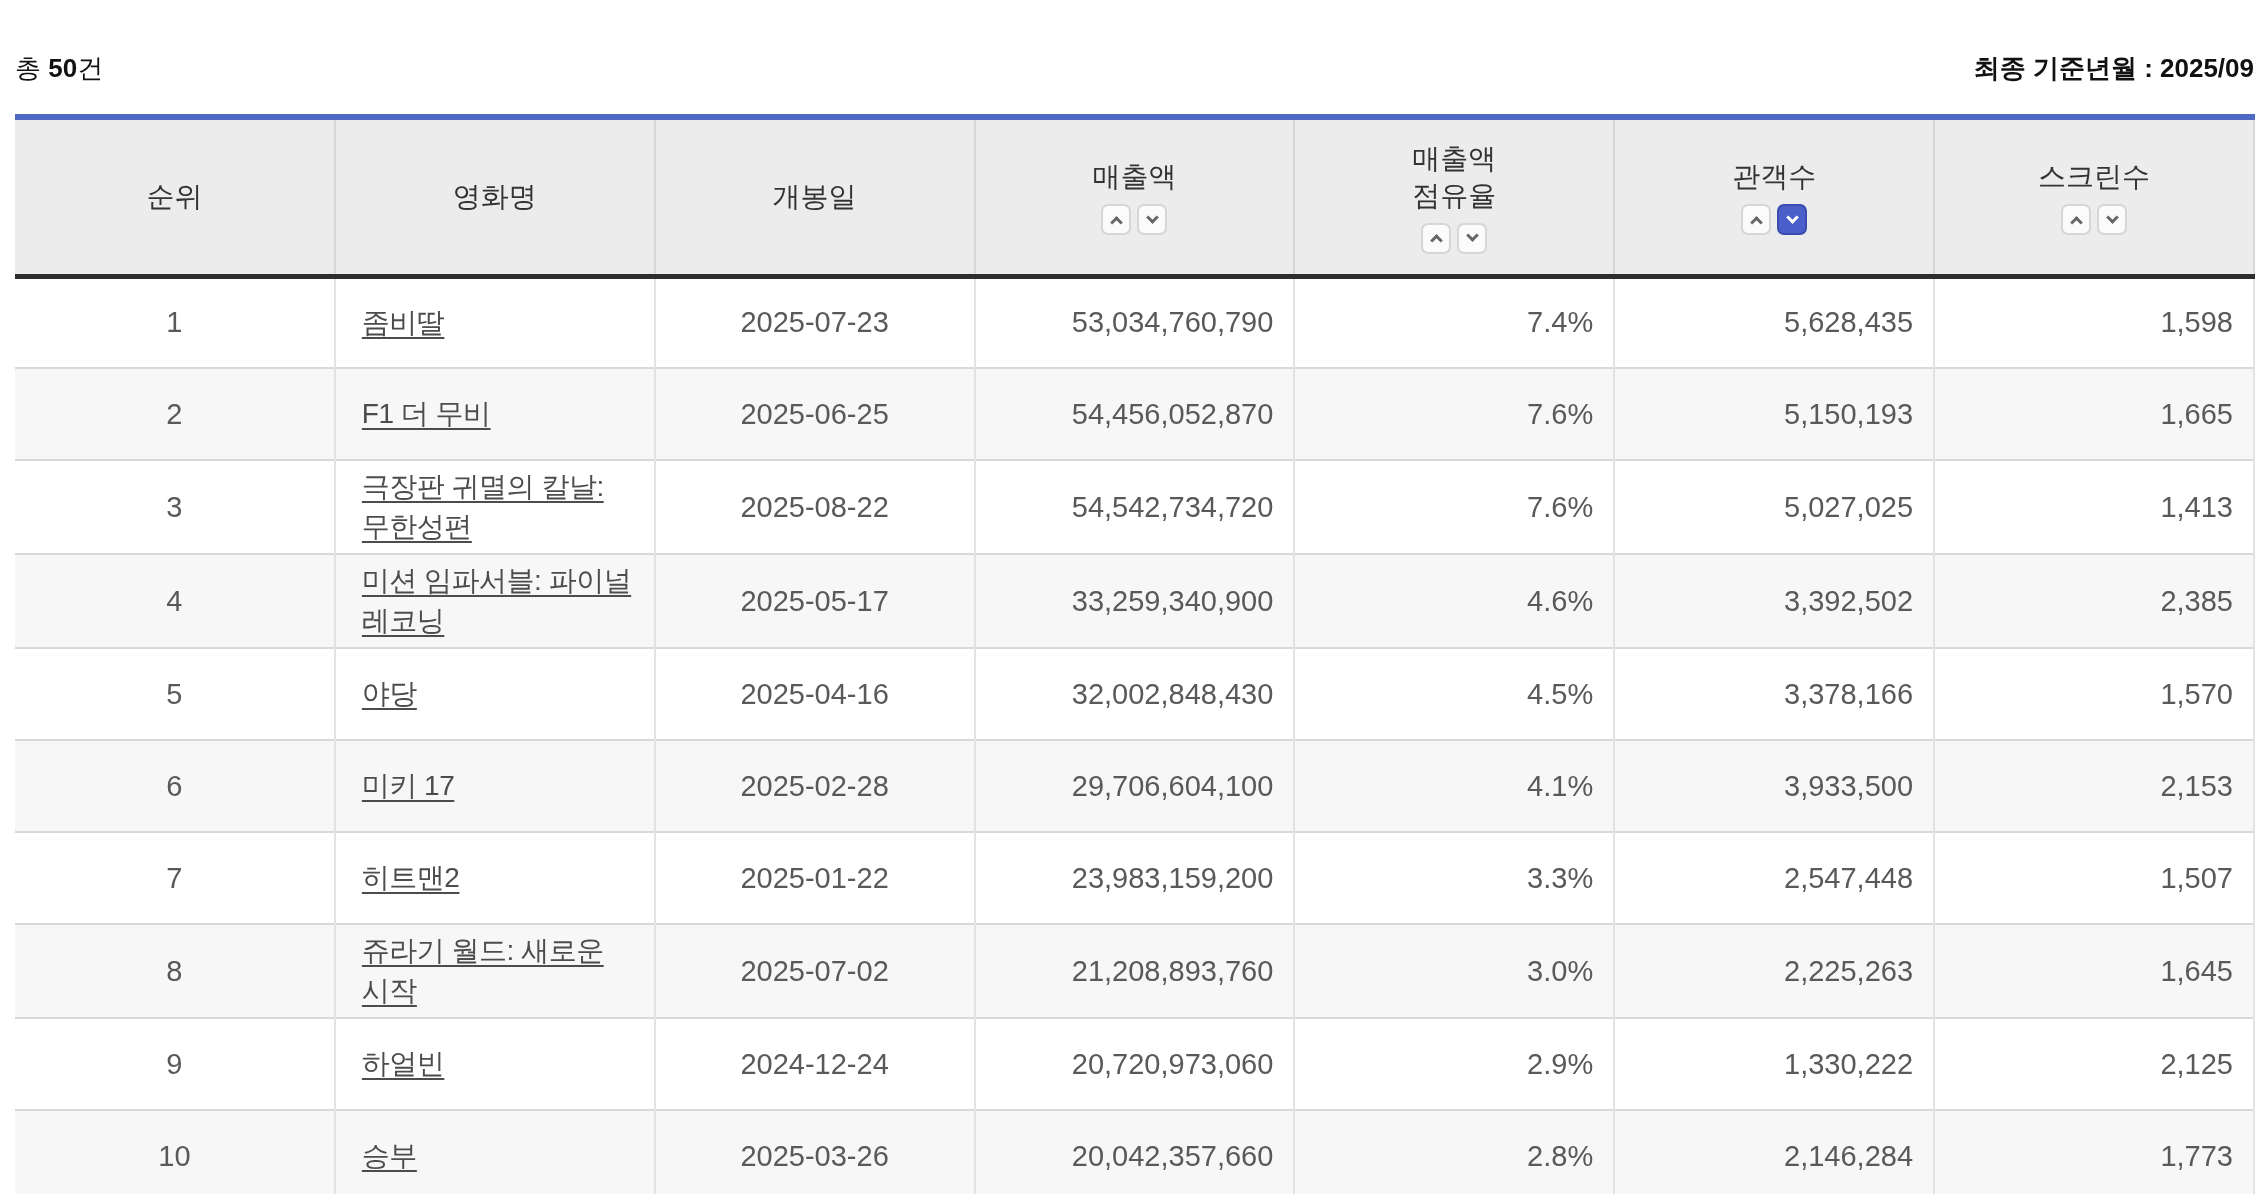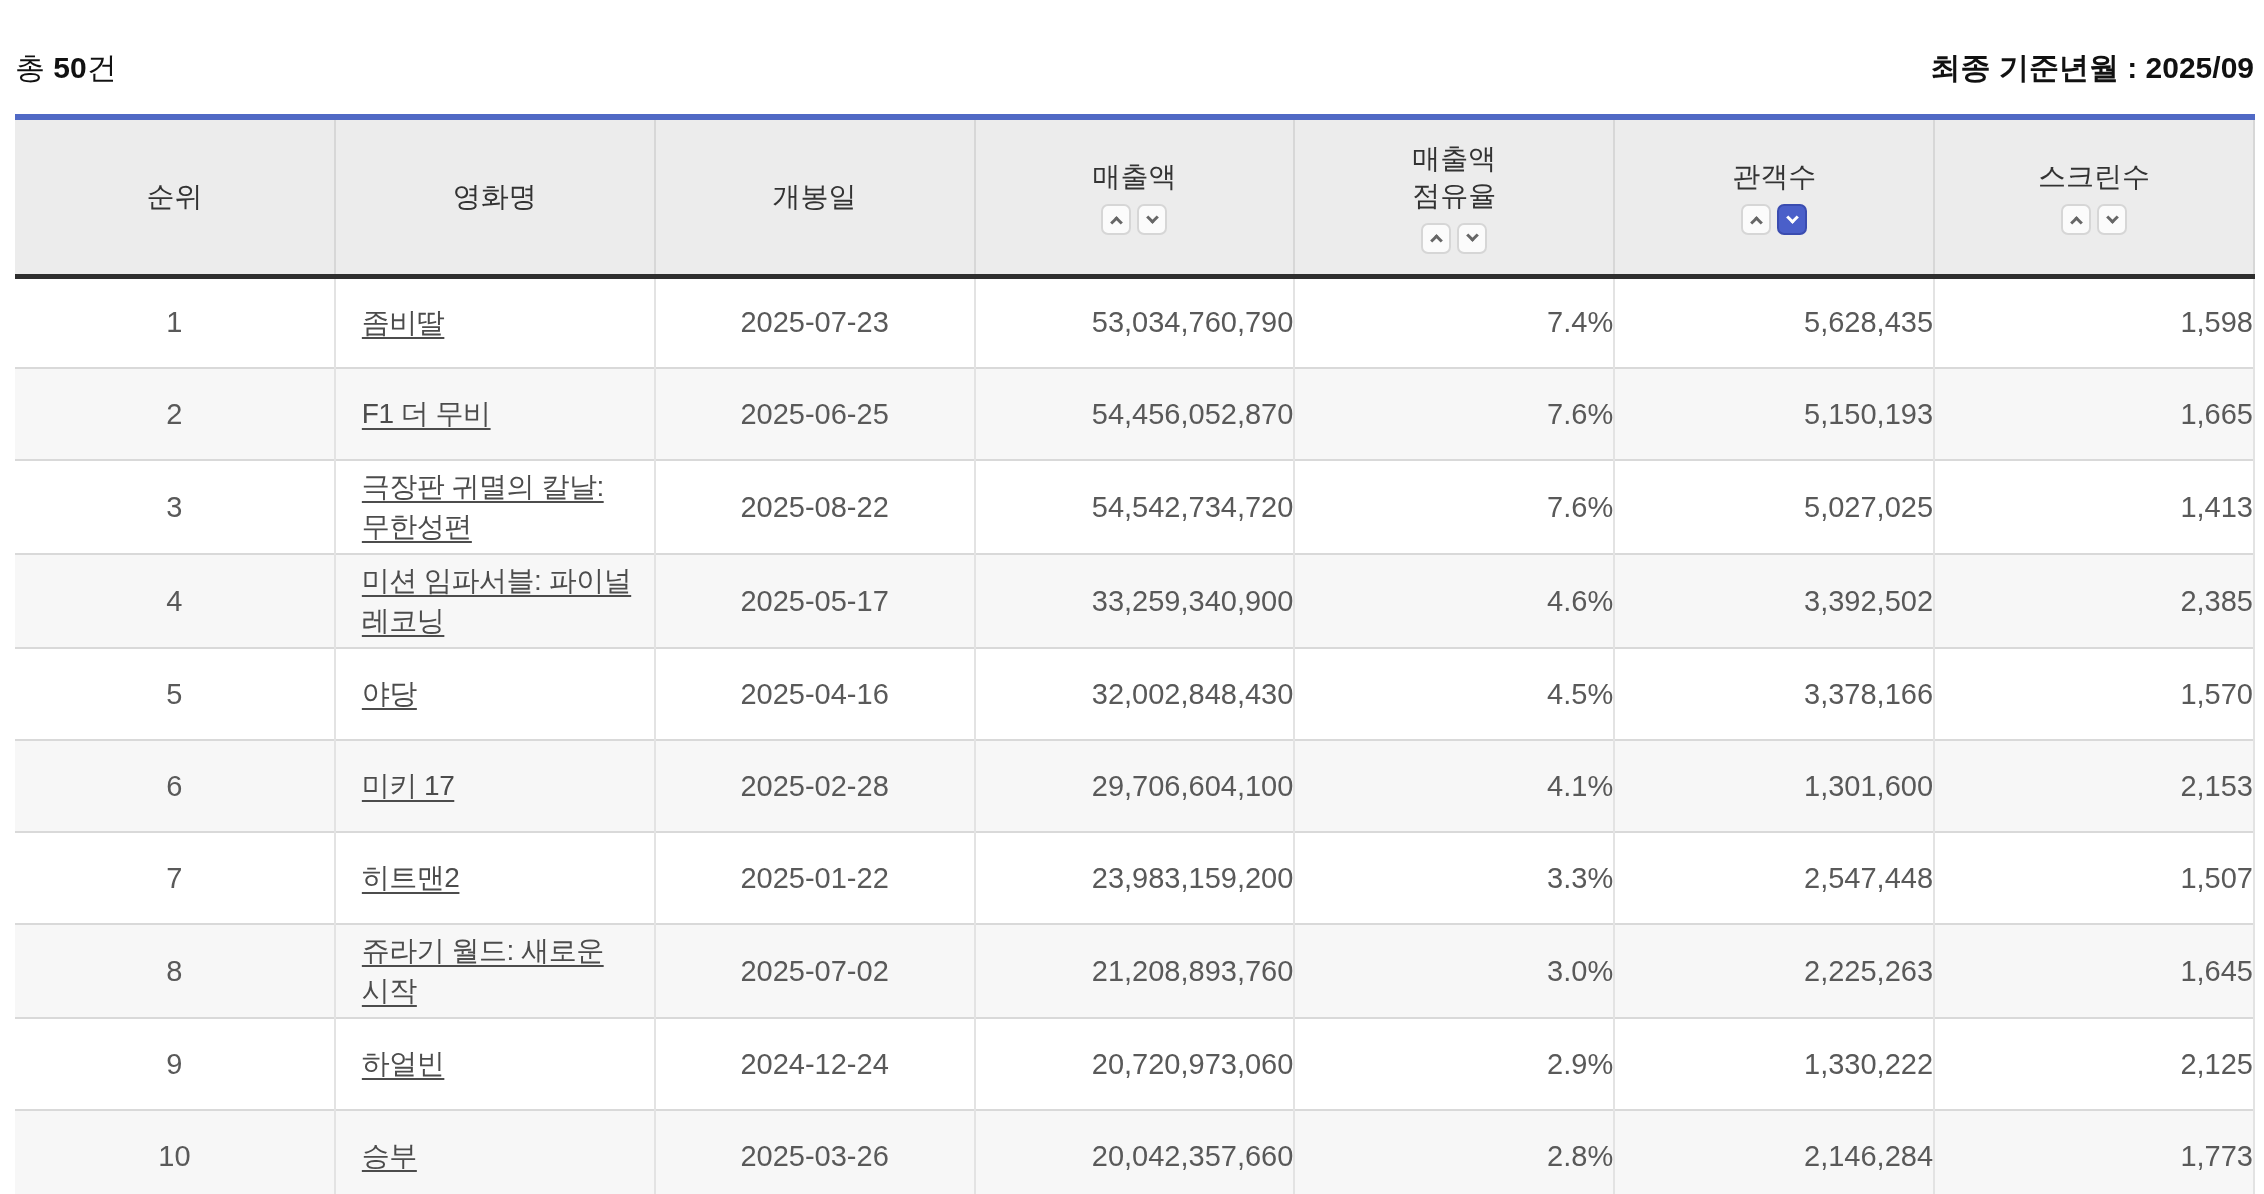--- a/index.html
+++ b/index.html
@@ -12,21 +12,21 @@
     --row-border:#d9d9d9;
   }
   *{box-sizing:border-box;}
   html,body{margin:0;padding:0;}
   body{
     width:2264px;height:1194px;overflow:hidden;background:#fff;
     font-family:"Liberation Sans", sans-serif;color:#333;
   }
   .topbar{
     display:flex;justify-content:space-between;align-items:baseline;
-    margin:48px 10px 0 15px;font-size:30px;color:#111;line-height:40px;
+    margin:48px 10px 0 15px;font-size:26px;color:#111;line-height:40px;
   }
   .total-label b{font-weight:700;}
   .ref-label{font-weight:700;}
   table.boxoffice{
     width:calc(100% - 24px);
     margin:26px 9px 0 15px;
     border-collapse:collapse;
     table-layout:fixed;
     border-top:6px solid var(--accent-blue);
   }
@@ -57,21 +57,21 @@
   .chev.down{transform:rotate(45deg);margin-bottom:5px;}
   .sort-btn.active .chev{border-color:#fff;}
   tbody tr{height:92px;border-bottom:2px solid var(--row-border);}
   tbody tr:nth-child(even){background:var(--row-stripe);}
   tbody td{
     font-size:29px;color:#595959;vertical-align:middle;padding:0;
   }
   tbody td + td{border-left:2px solid #e3e3e3;margin-left:20px;}
   tbody td:last-child{border-right:2px solid #e3e3e3;}
   td.cell-center{text-align:center;}
-  td.cell-num{text-align:right;}
+  td.cell-num{text-align:right;padding-right:20px;}
   td.cell-title{
     text-align:left;padding:6px 22px 6px 26px;
     font-size:28px;letter-spacing:-0.5px;line-height:40px;
   }
   .movie-link{
     color:#4c4c4c;text-decoration:underline;text-underline-offset:5px;
     text-decoration-thickness:2px;cursor:pointer;
   }
 </style>
 </head>
@@ -217,21 +217,21 @@
     <td class="cell-num">4.5%</td>
     <td class="cell-num">3,378,166</td>
     <td class="cell-num">1,570</td>
   </tr>
       <tr>
     <td class="cell-center">6</td>
     <td class="cell-title"><a class="movie-link" href="#">미키 17</a></td>
     <td class="cell-center">2025-02-28</td>
     <td class="cell-num">29,706,604,100</td>
     <td class="cell-num">4.1%</td>
-    <td class="cell-num">1,301,600</td>
+    <td class="cell-num">3,933,500</td>
     <td class="cell-num">2,153</td>
   </tr>
       <tr>
     <td class="cell-center">7</td>
     <td class="cell-title"><a class="movie-link" href="#">히트맨2</a></td>
     <td class="cell-center">2025-01-22</td>
     <td class="cell-num">23,983,159,200</td>
     <td class="cell-num">3.3%</td>
     <td class="cell-num">2,547,448</td>
     <td class="cell-num">1,507</td>

